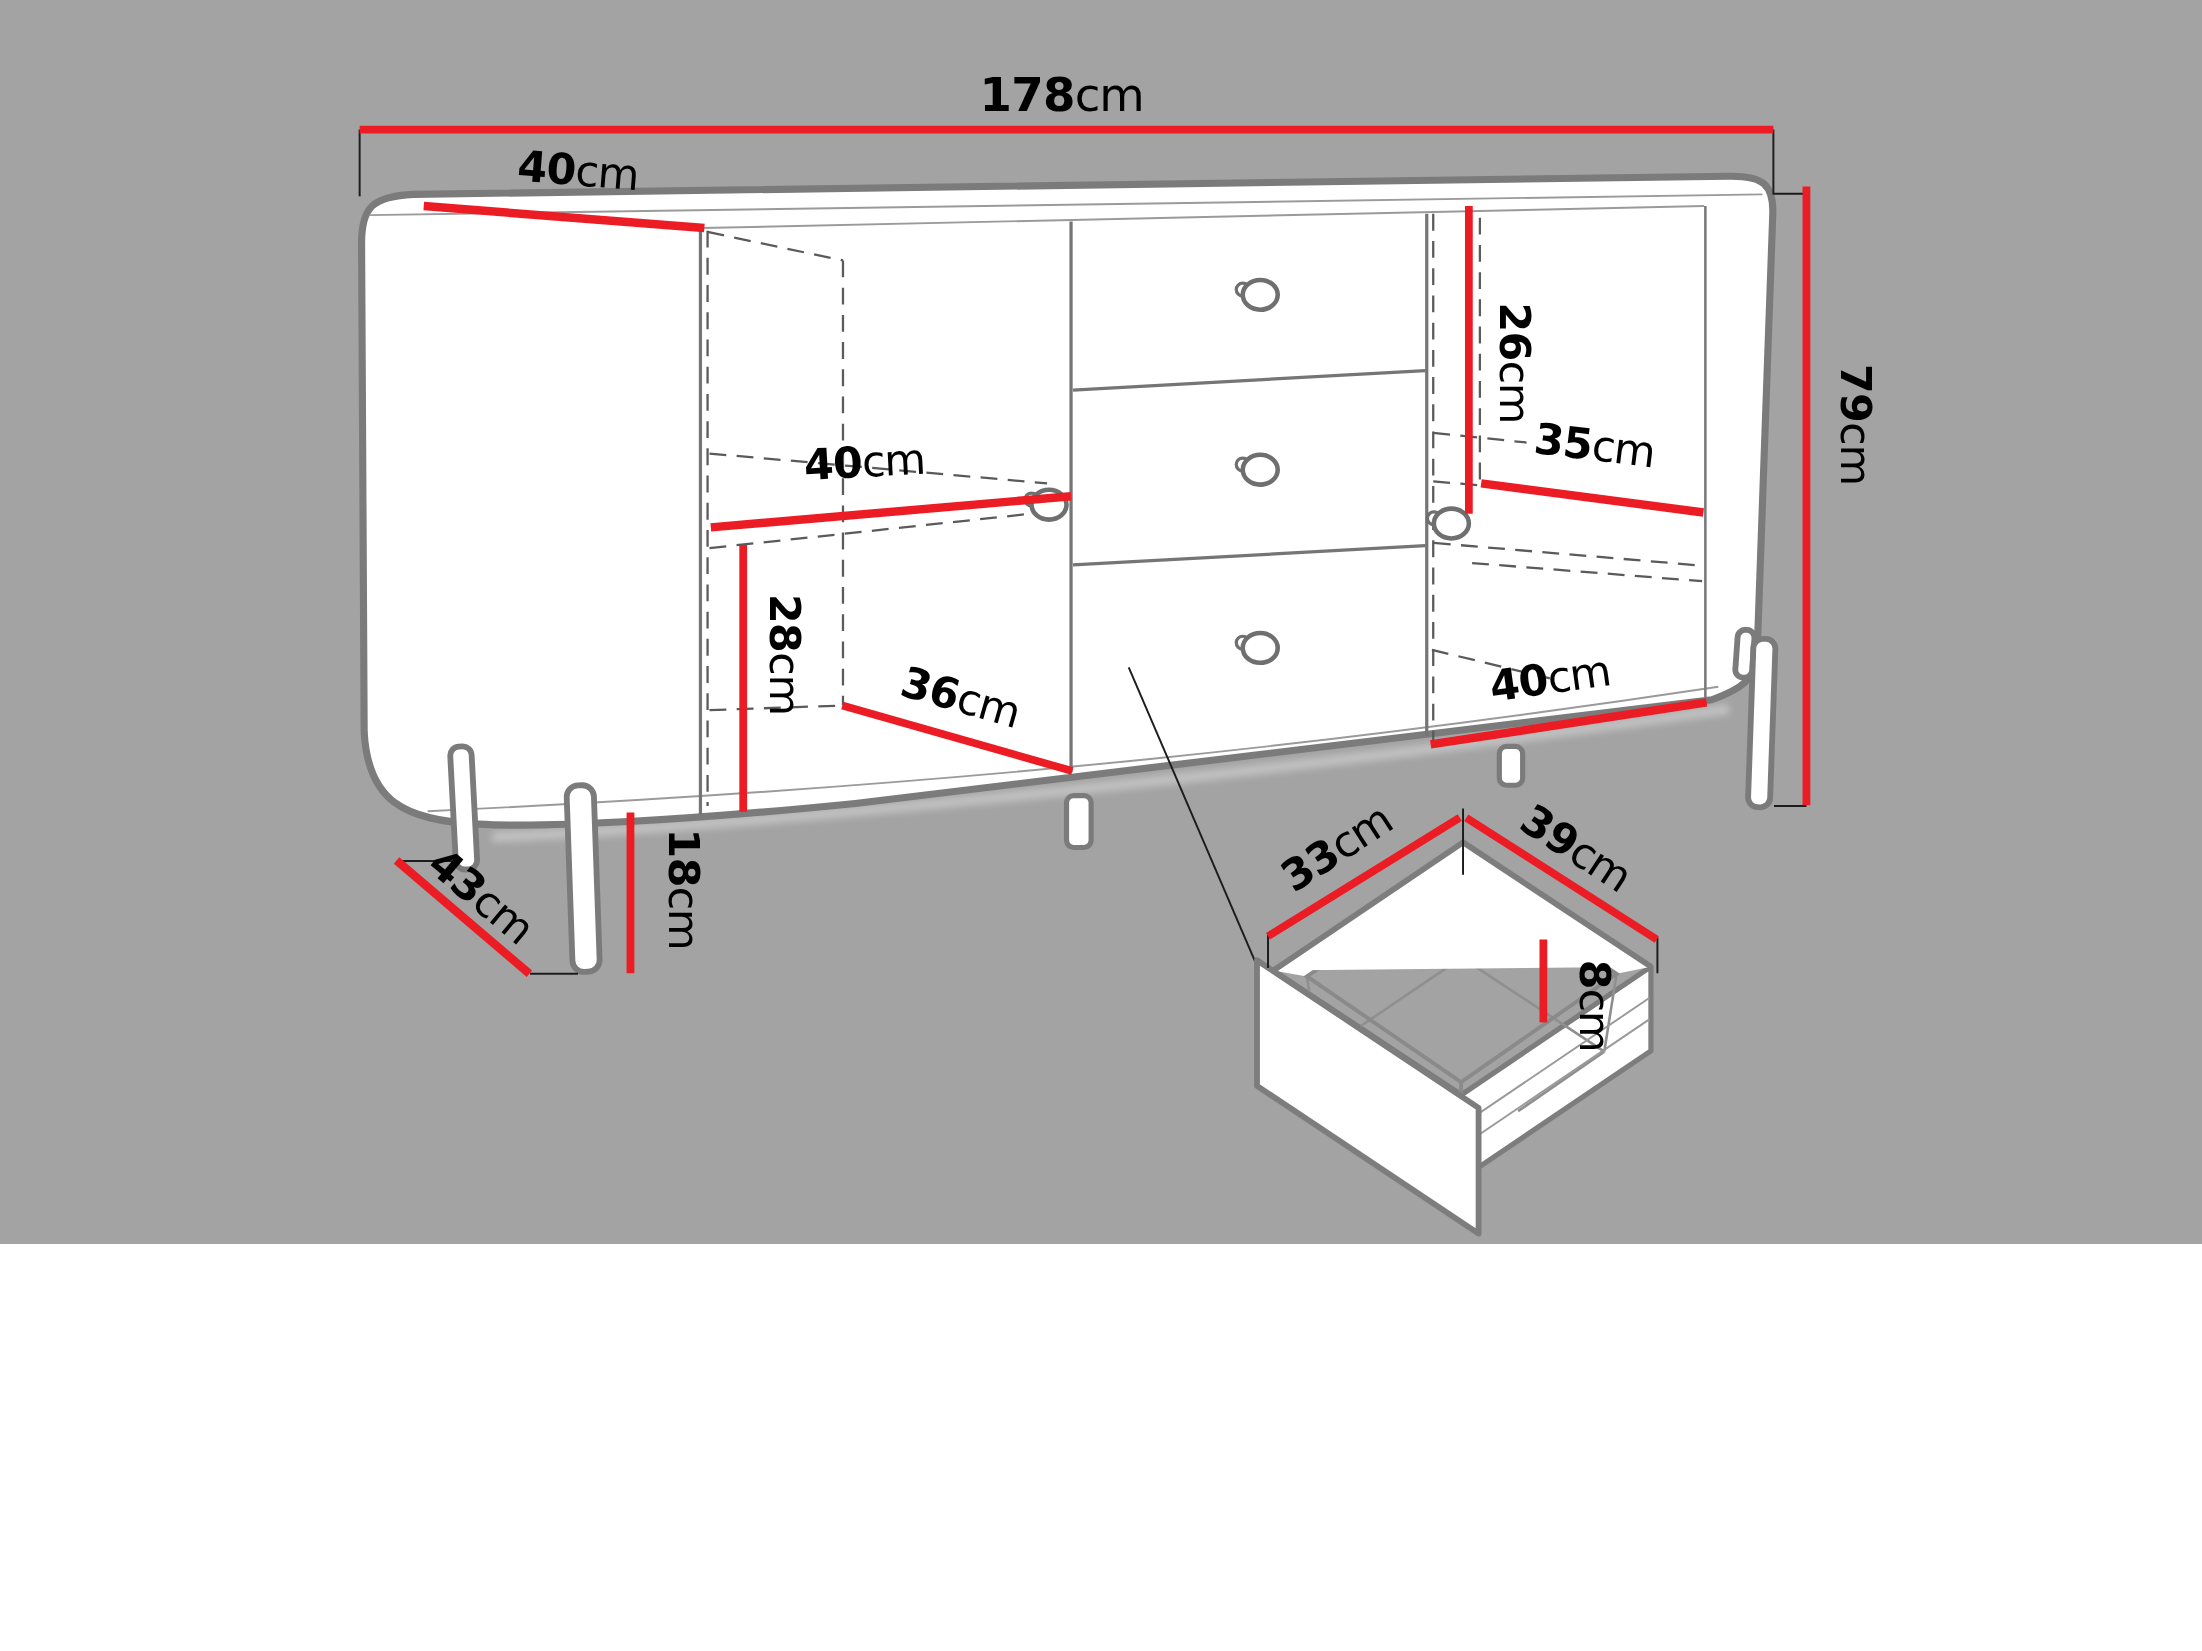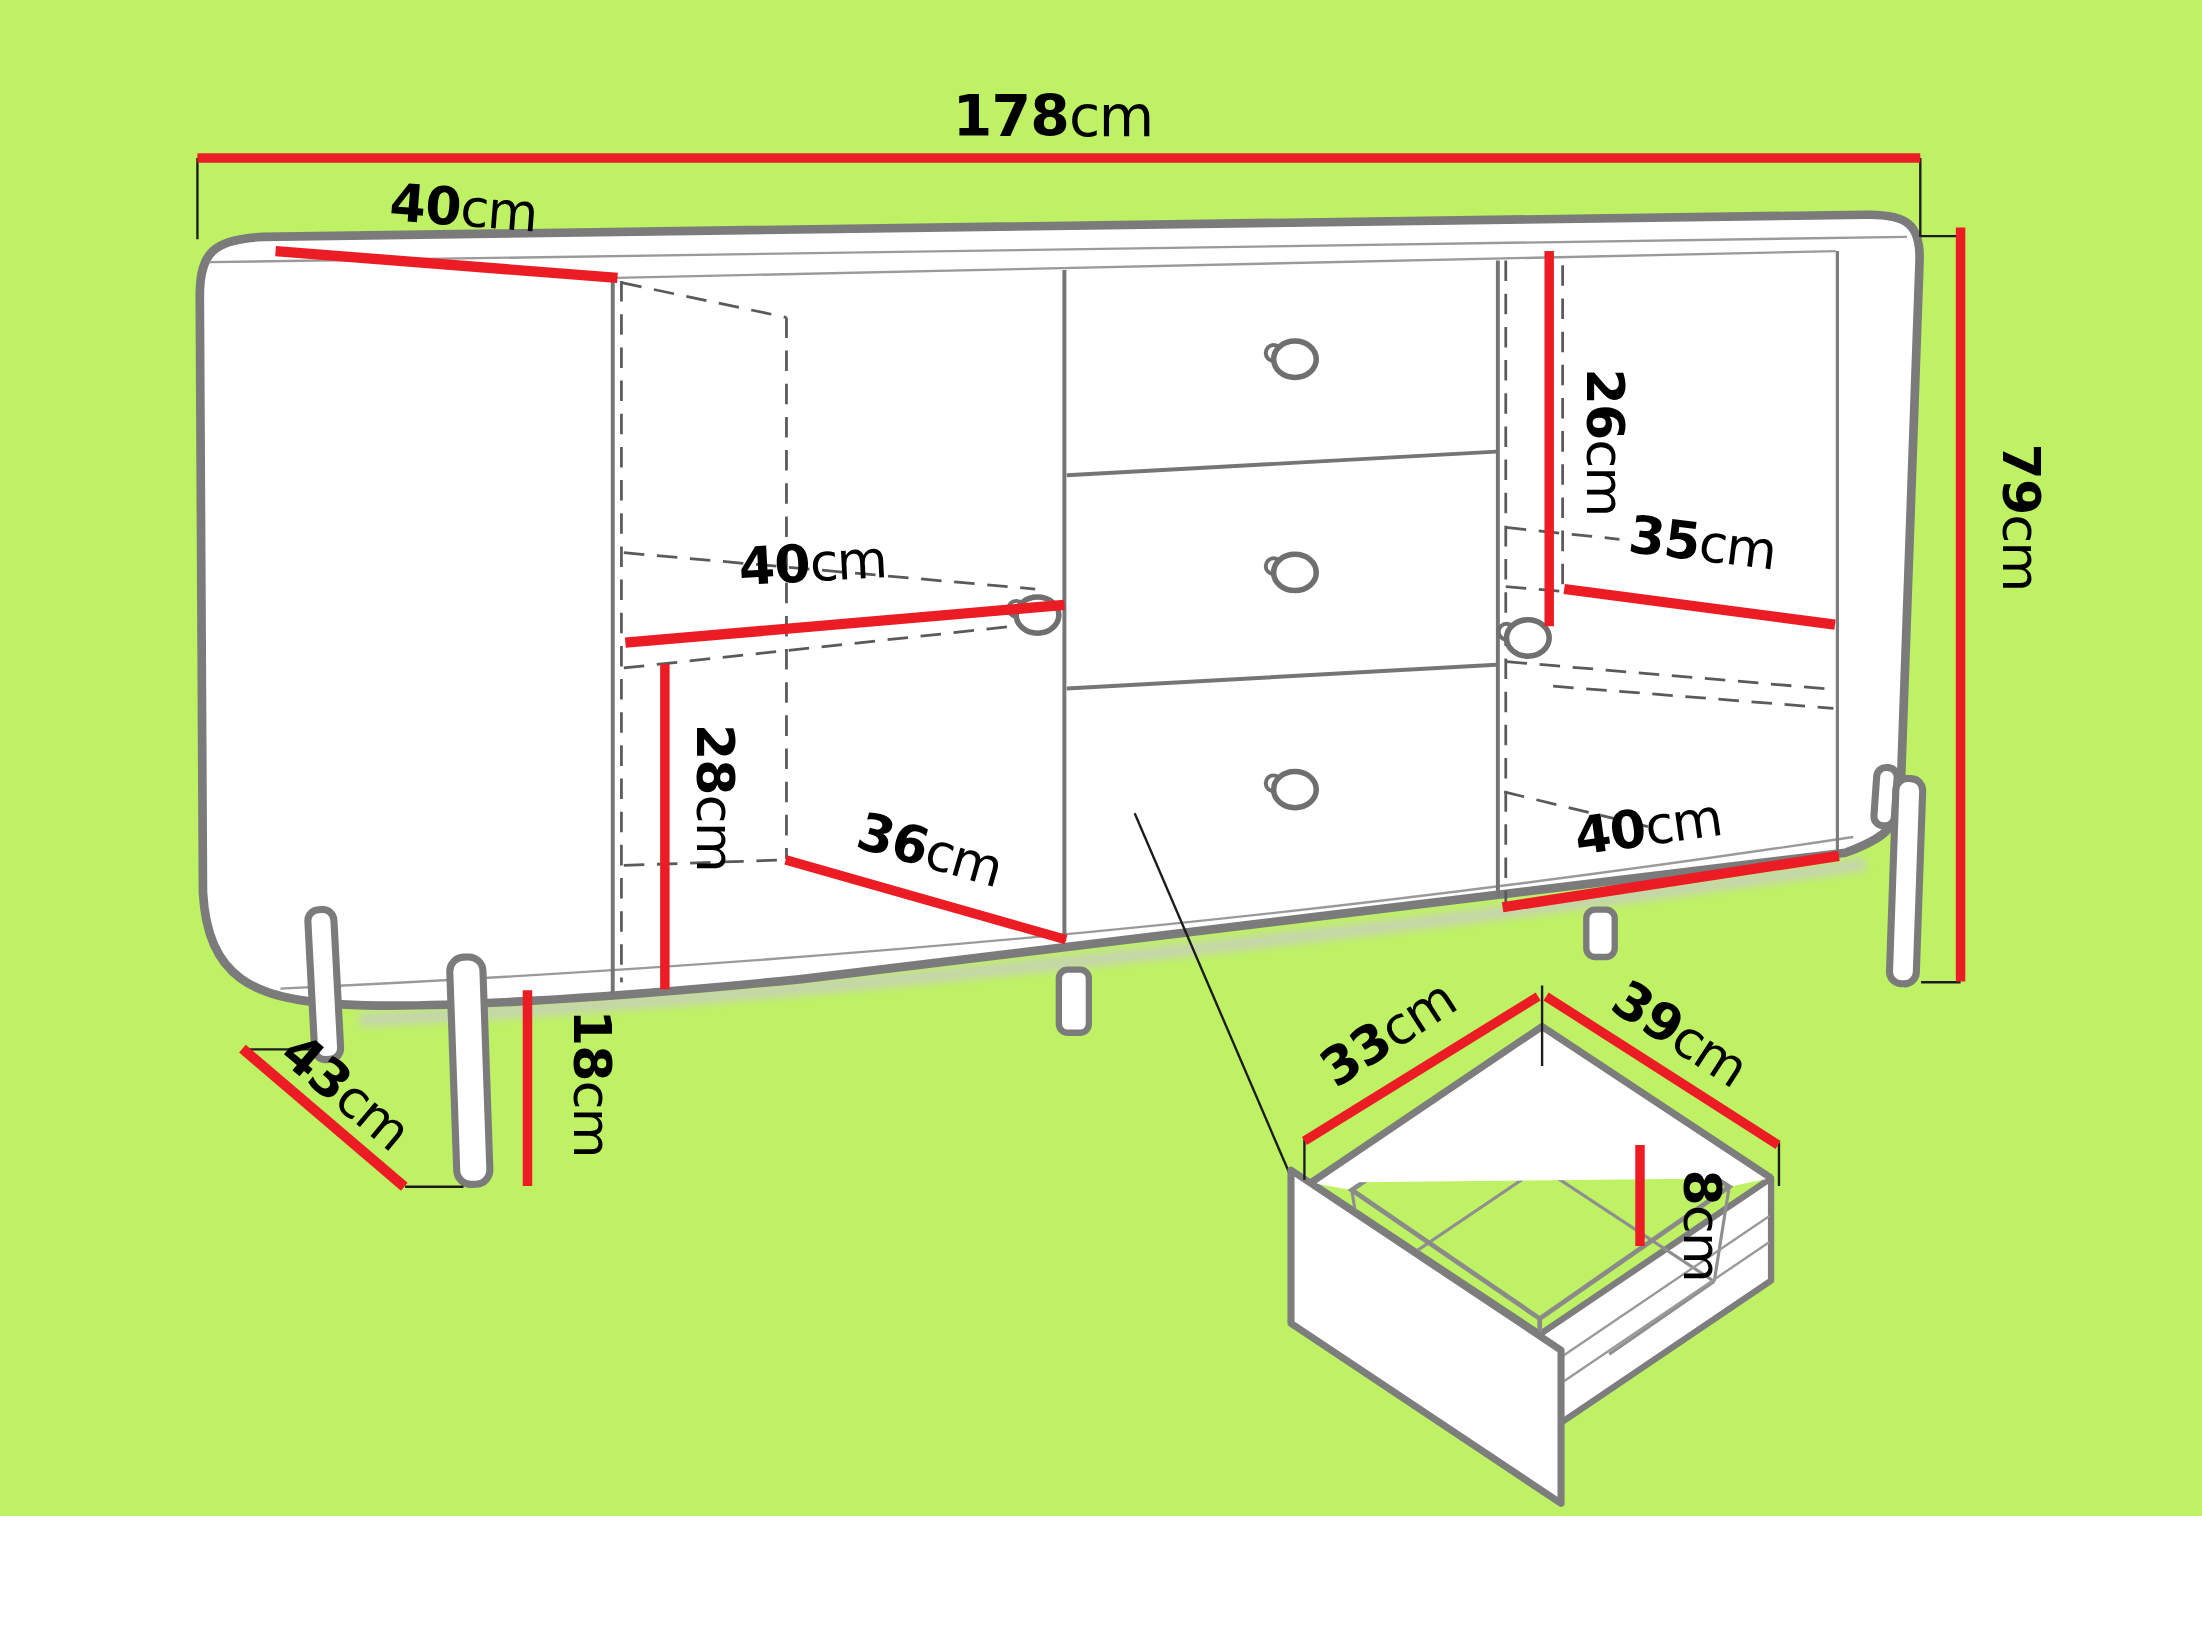--- a/index.html
+++ b/index.html
@@ -1,16 +1,16 @@
 <!DOCTYPE html>
 <html style="font-size:13.8px"><head>
 <meta charset="utf-8">
 <style>
   html,body{margin:0;padding:0;background:#ffffff;}
-  .stage{position:relative;width:2203px;height:1516px;background:#bef264;overflow:hidden;}
+  .stage{position:relative;width:2203px;height:1244px;background:#a3a3a3;overflow:hidden;}
   svg{display:block;width:100%;height:100%;}
   .body{fill:#ffffff;stroke:#7b7b7b;stroke-width:11;stroke-linejoin:round;}
   .edge5{fill:none;stroke:#757575;stroke-width:5;}
   .edge4{fill:none;stroke:#7b7b7b;stroke-width:4;}
   .thin{fill:none;stroke:#9a9a9a;stroke-width:3;}
   .dash{fill:none;stroke:#5a5a5a;stroke-width:3.5;stroke-dasharray:26 16;}
   .red{fill:none;stroke:#ec1c24;stroke-width:12;stroke-linecap:butt;}
   .red13{stroke-width:13;}
   .tick{fill:none;stroke:#1c1c1c;stroke-width:3;}
   .leg{fill:#ffffff;stroke:#7b7b7b;stroke-width:9;}

